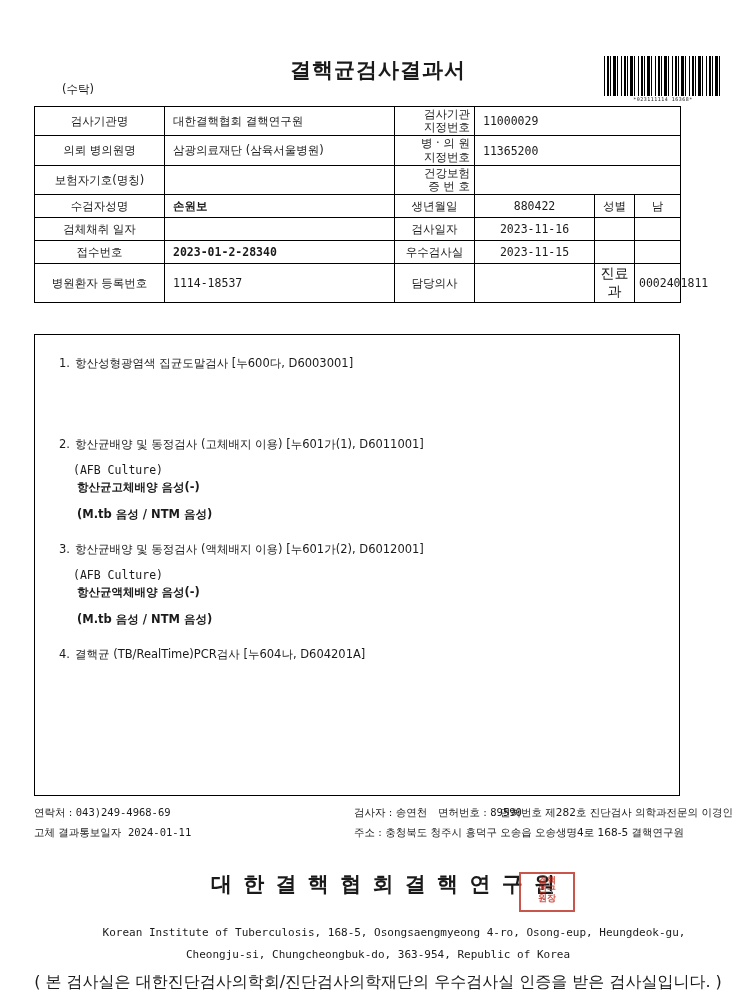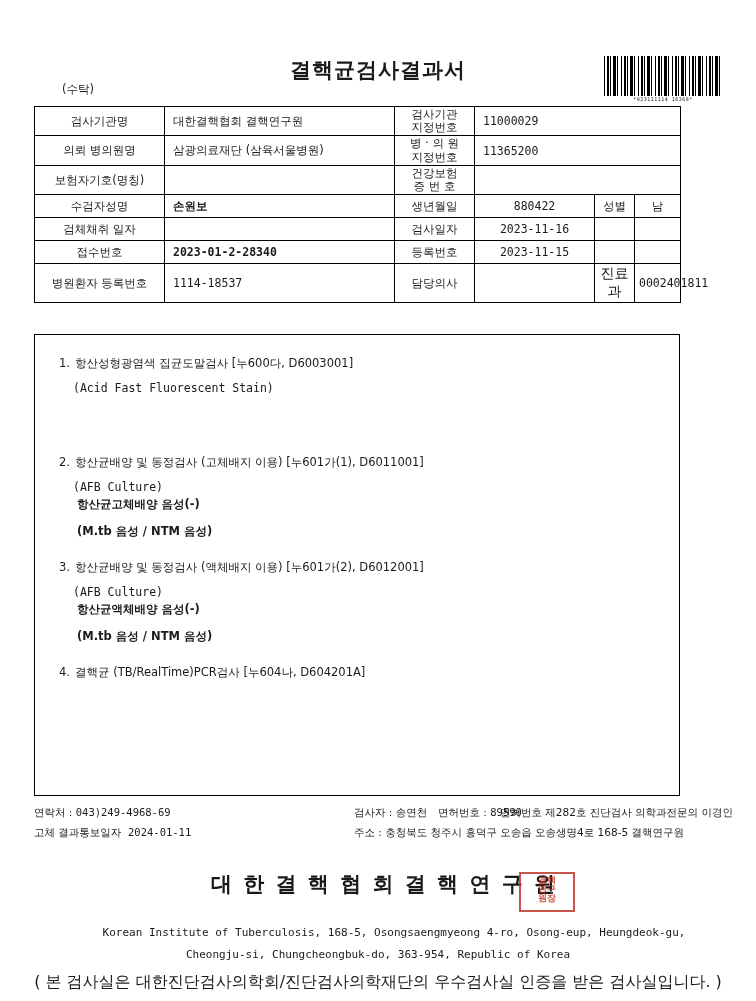--- a/index.html
+++ b/index.html
@@ -104,21 +104,21 @@
   }
   .val-c {
     text-align: center;
   }
   .b {
     font-weight: bold;
   }
   .small2 {
     font-size: 10px;
     line-height: 1.15;
-    text-align: center;
+    text-align: right;
   }
   .xsmall {
     font-size: 7.5px;
     text-align: center;
     letter-spacing: 0;
   }
   .mono {
     font-family: "DejaVu Sans Mono", monospace;
   }
 
@@ -271,21 +271,21 @@
         <td class="val"></td>
         <td class="lbl">검사일자</td>
         <td class="val-c mono">2023-11-16</td>
         <td></td>
         <td></td>
       </tr>
 
       <tr>
         <td class="lbl">접수번호</td>
         <td class="val b mono">2023-01-2-28340</td>
-        <td class="lbl">등록번호</td>
+        <td class="lbl">우수검사실</td>
         <td class="val-c mono">2023-11-15</td>
         <td></td>
         <td></td>
       </tr>
 
       <tr>
         <td class="lbl">병원환자 등록번호</td>
         <td class="val mono">1114-18537</td>
         <td class="lbl">담당의사</td>
         <td class="val"></td>
@@ -294,21 +294,20 @@
       </tr>
 
     </tbody>
   </table>
 
   <div class="results">
 
     <div class="res-item">
       <span class="res-idx">1.</span><span>항산성형광염색  집균도말검사 [누600다, D6003001]</span>
     </div>
-    <div class="res-sub mono">(Acid Fast Fluorescent Stain)</div>
 
     <div class="gap-lg"></div>
 
     <div class="res-item">
       <span class="res-idx">2.</span><span>항산균배양 및 동정검사 (고체배지 이용) [누601가(1), D6011001]</span>
     </div>
     <div class="res-sub mono">(AFB Culture)</div>
     <div class="res-bold">항산균고체배양 음성(-)</div>
     <div class="gap-sm"></div>
     <div class="res-bold">(M.tb 음성 / NTM 음성)</div>

